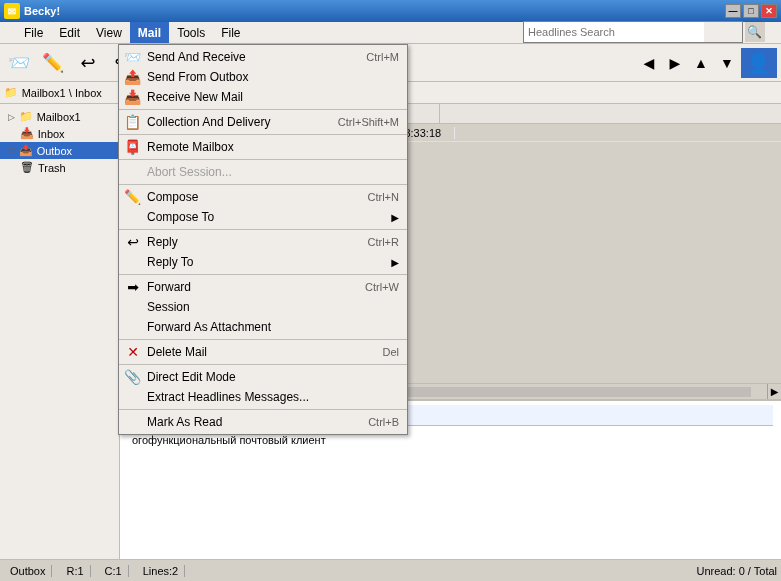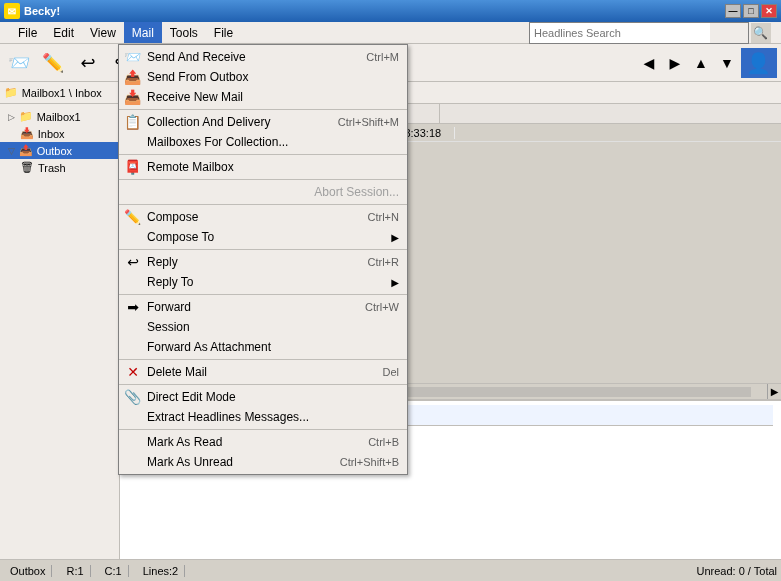--- a/index.html
+++ b/index.html
@@ -56,39 +56,40 @@
       cursor: pointer;
       color: #000;
     }
     .title-btn.close { background: #e04040; color: white; }
 
     
     .menu-bar {
       background: #f0ece8;
       height: 22px;
       display: flex;
-      align-items: center;
+      align-items: flex-end;
       border-bottom: 1px solid #c0bdb8;
-      padding: 0 10px;
+      padding: 0 16px;
     }
     .menu-item {
       padding: 2px 8px;
       cursor: pointer;
       font-size: 12px;
       height: 100%;
       display: flex;
       align-items: center;
     }
     .menu-item:hover, .menu-item.active {
       background: #316ac5;
       color: white;
     }
     .menu-item.active {
       background: #316ac5;
       color: white;
+      font-weight: bold;
     }
 
     
     .toolbar {
       background: #f0ece8;
       height: 38px;
       border-bottom: 1px solid #c0bdb8;
       display: flex;
       align-items: center;
       padding: 2px 4px;
@@ -260,21 +261,21 @@
     }
     .menu-section:last-child { border-bottom: none; }
     .drop-item {
       display: flex;
       align-items: center;
       padding: 3px 8px 3px 28px;
       cursor: pointer;
       position: relative;
       min-height: 20px;
     }
-    .drop-item.disabled { color: #a0a0a0; cursor: default; justify-content: flex-end; }
+    .drop-item.disabled { color: #a0a0a0; cursor: default; }
     .drop-item .shortcut {
       margin-left: auto;
       color: #606060;
       font-size: 11px;
     }
     .drop-item .icon-area {
       position: absolute;
       left: 4px;
       top: 50%;
       transform: translateY(-50%);
@@ -502,23 +503,20 @@
         <span>Receive New Mail</span>
       </div>
     </div>
 
     <div class="menu-section">
       <div class="drop-item">
         <div class="icon-area" style="font-size:14px;">📋</div>
         <span>Collection And Delivery</span>
         <span class="shortcut">Ctrl+Shift+M</span>
       </div>
-      <div class="drop-item">
-        <span>Mailboxes For Collection...</span>
-      </div>
     </div>
 
     <div class="menu-section">
       <div class="drop-item">
         <div class="icon-area" style="font-size:14px;">📮</div>
         <span>Remote Mailbox</span>
       </div>
     </div>
 
     <div class="menu-section">
@@ -581,20 +579,16 @@
       <div class="drop-item">
         <span>Extract Headlines Messages...</span>
       </div>
     </div>
 
     <div class="menu-section">
       <div class="drop-item">
         <span>Mark As Read</span>
         <span class="shortcut">Ctrl+B</span>
       </div>
-      <div class="drop-item">
-        <span>Mark As Unread</span>
-        <span class="shortcut">Ctrl+Shift+B</span>
-      </div>
     </div>
 
   </div>
 </div>
 
 </body></html>

